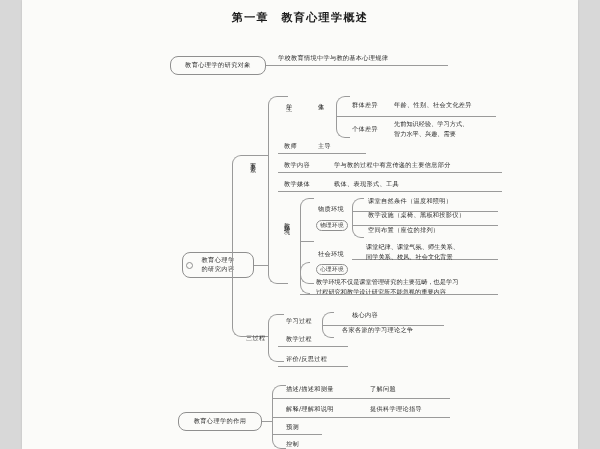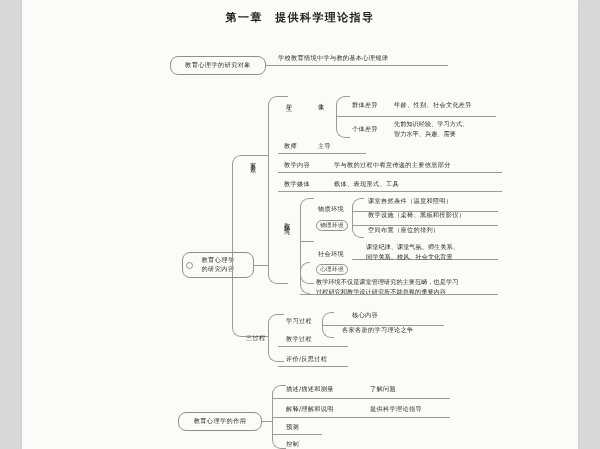--- a/index.html
+++ b/index.html
@@ -55,21 +55,21 @@
     position:absolute;width:5px;height:5px;border:1px solid #8f8f8f;
     border-radius:50%;background:#fbfbf9;
   }
   .multi{font-size:6.2px;line-height:1.55;color:#2b2b2b;}
 </style>
 </head>
 <body>
 
 <div id="page">
 
-  <div class="title">第一章　提供科学理论指导</div>
+  <div class="title">第一章　教育心理学概述</div>
 
   <div class="cap" style="left:148px;top:56px;width:96px;height:19px;">教育心理学的研究对象</div>
   <div class="hr" style="left:244px;top:65px;width:182px;"></div>
   <div class="n t" style="left:256px;top:54px;">学校教育情境中学与教的基本心理规律</div>
 
   <div class="cap two" style="left:160px;top:252px;width:72px;height:26px;">
     <span>教育心理学</span>
     <span>的研究内容</span>
   </div>
   <div class="bullet" style="left:164px;top:262px;"></div>

